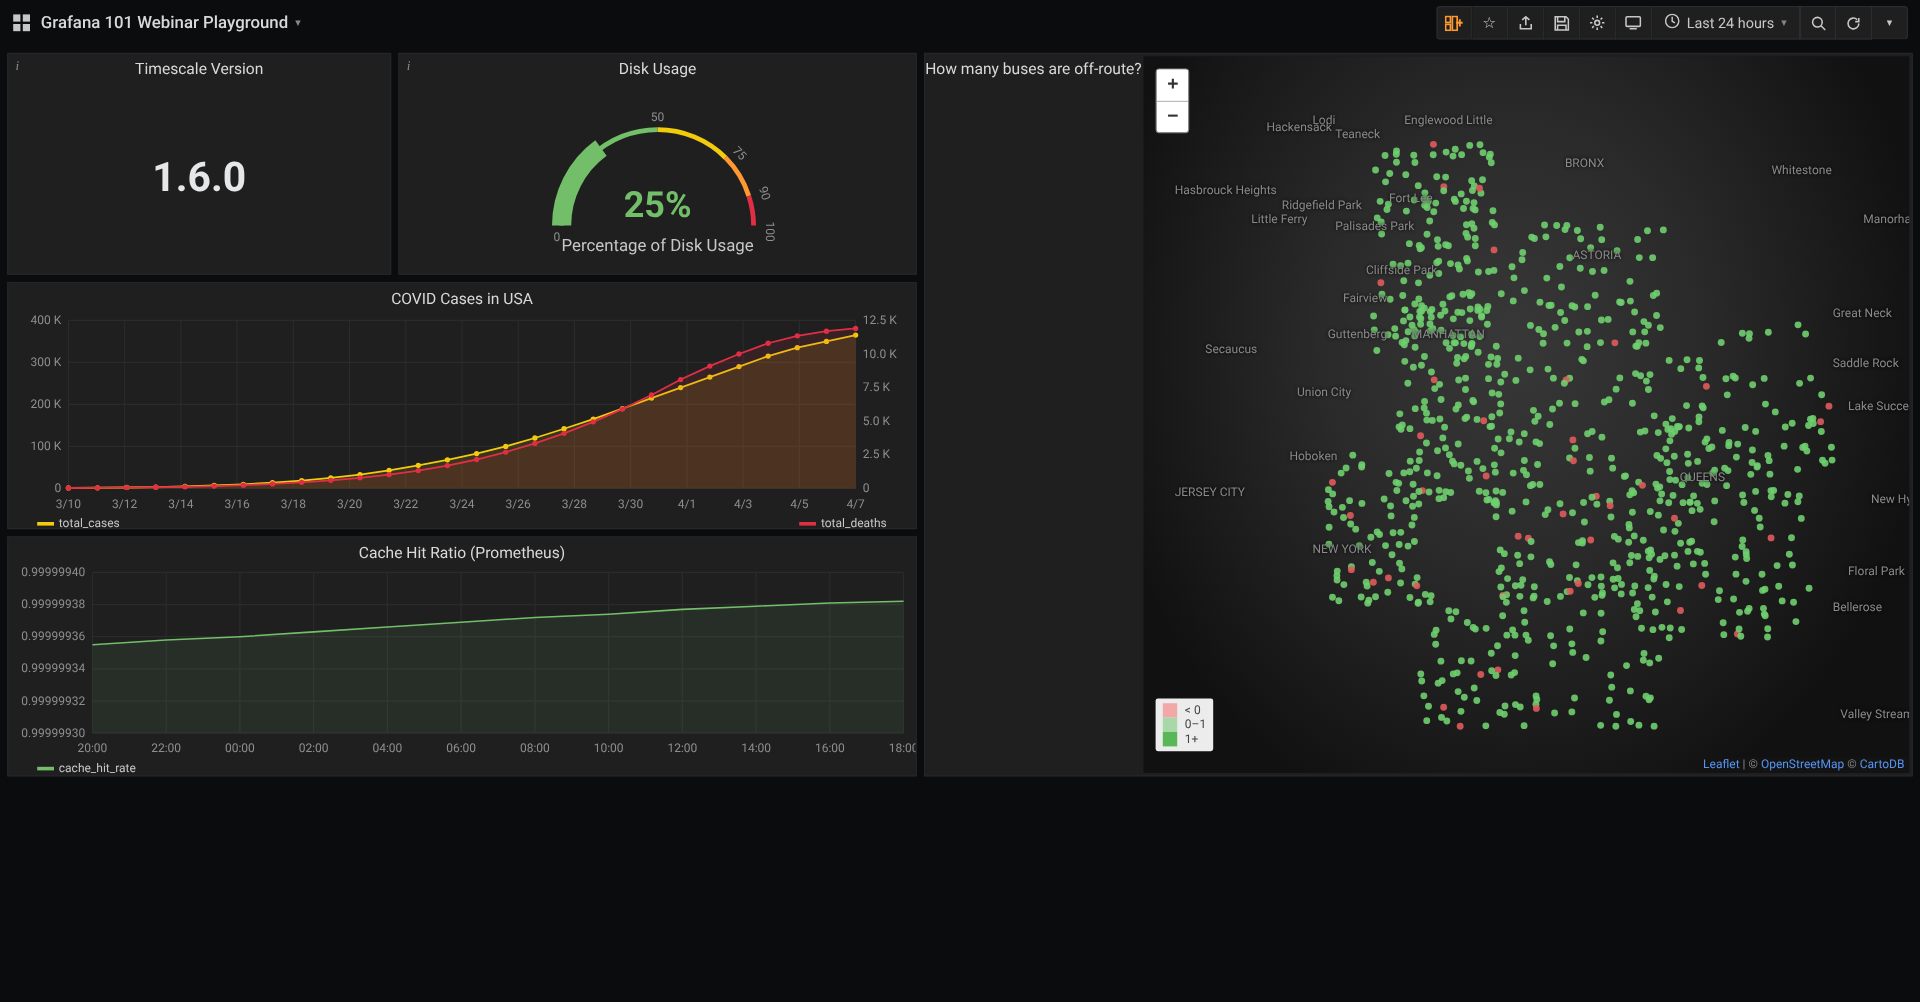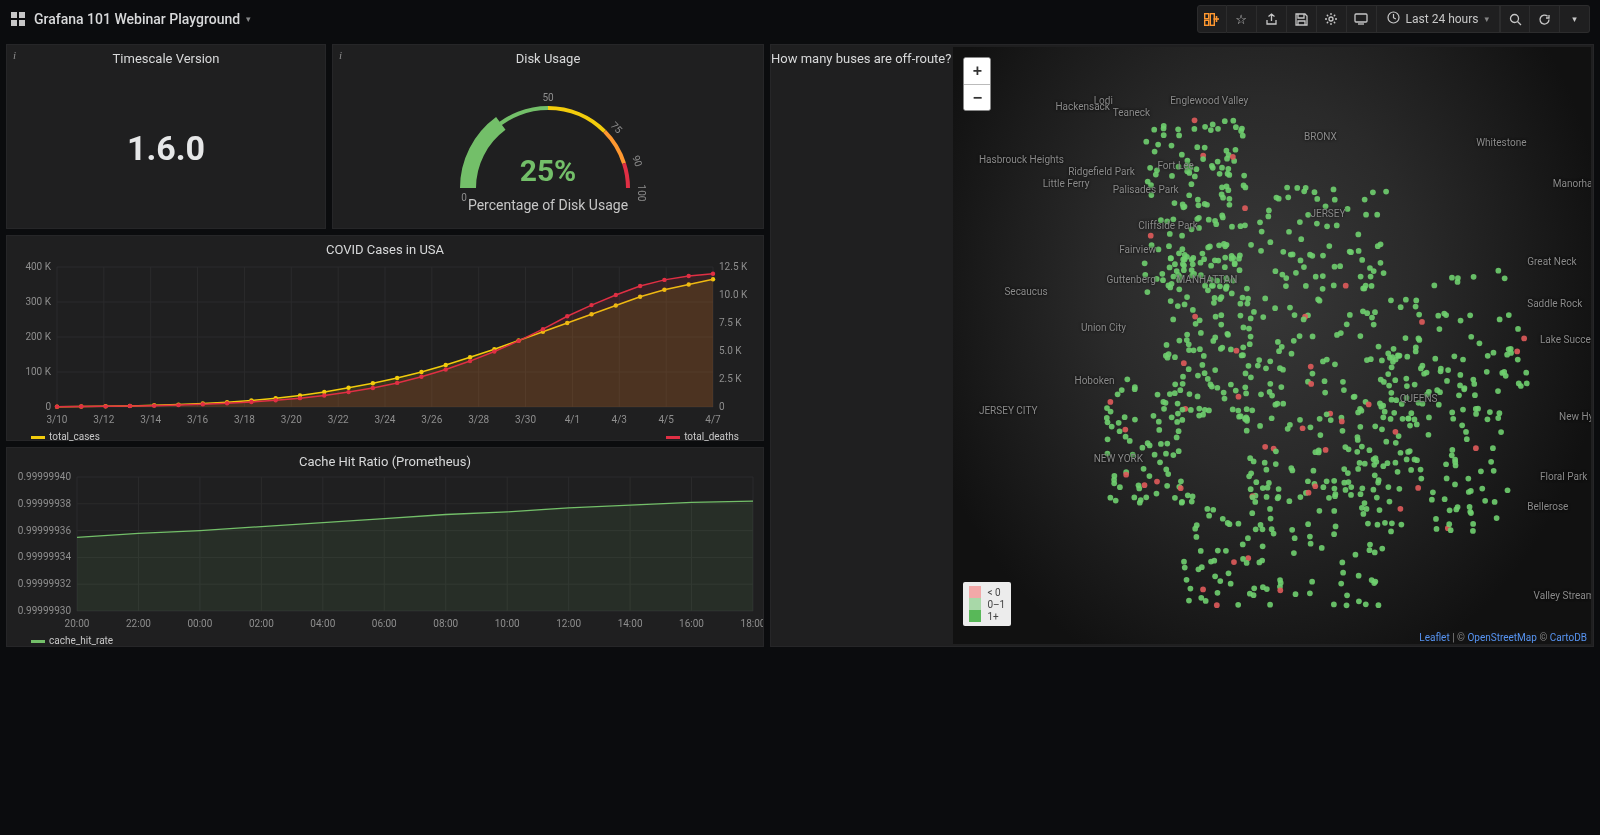--- a/index.html
+++ b/index.html
@@ -1290,36 +1290,36 @@
           <circle cx="79.1278463648834" cy="36.85022290809328" r="0.45" fill="#6fcf6f" fill-opacity="0.9"></circle>
           <circle cx="81.60459533607681" cy="52.15294924554183" r="0.45" fill="#6fcf6f" fill-opacity="0.9"></circle>
           <circle cx="87.1554183813443" cy="47.409379286694104" r="0.45" fill="#6fcf6f" fill-opacity="0.9"></circle>
           <circle cx="86.44698216735253" cy="50.9528463648834" r="0.45" fill="#6fcf6f" fill-opacity="0.9"></circle>
           <circle cx="86.14595336076817" cy="51.116683813443075" r="0.45" fill="#6fcf6f" fill-opacity="0.9"></circle>
         </svg>
       <div id="map-labels">
           <div class="maplabel" style="left: 22%; top: 8%;">Lodi</div>
           <div class="maplabel" style="left: 16%; top: 9%;">Hackensack</div>
           <div class="maplabel" style="left: 25%; top: 10%;">Teaneck</div>
-          <div class="maplabel" style="left: 34%; top: 8%;">Englewood Valley</div>
+          <div class="maplabel" style="left: 34%; top: 8%;">Englewood Little</div>
           <div class="maplabel" style="left: 4%; top: 18%;">Hasbrouck Heights</div>
           <div class="maplabel" style="left: 18%; top: 20%;">Ridgefield Park</div>
           <div class="maplabel" style="left: 14%; top: 22%;">Little Ferry</div>
           <div class="maplabel" style="left: 32%; top: 19%;">Fort Lee</div>
           <div class="maplabel" style="left: 25%; top: 23%;">Palisades Park</div>
           <div class="maplabel" style="left: 29%; top: 29%;">Cliffside Park</div>
           <div class="maplabel" style="left: 26%; top: 33%;">Fairview</div>
           <div class="maplabel" style="left: 24%; top: 38%;">Guttenberg</div>
           <div class="maplabel" style="left: 20%; top: 46%;">Union City</div>
           <div class="maplabel" style="left: 8%; top: 40%;">Secaucus</div>
           <div class="maplabel" style="left: 19%; top: 55%;">Hoboken</div>
           <div class="maplabel" style="left: 4%; top: 60%;">JERSEY CITY</div>
           <div class="maplabel" style="left: 22%; top: 68%;">NEW YORK</div>
           <div class="maplabel" style="left: 35%; top: 38%;">MANHATTAN</div>
-          <div class="maplabel" style="left: 56%; top: 27%;">JERSEY</div>
+          <div class="maplabel" style="left: 56%; top: 27%;">ASTORIA</div>
           <div class="maplabel" style="left: 70%; top: 58%;">QUEENS</div>
           <div class="maplabel" style="left: 82%; top: 15%;">Whitestone</div>
           <div class="maplabel" style="left: 94%; top: 22%;">Manorhaven</div>
           <div class="maplabel" style="left: 90%; top: 35%;">Great Neck</div>
           <div class="maplabel" style="left: 90%; top: 42%;">Saddle Rock</div>
           <div class="maplabel" style="left: 92%; top: 48%;">Lake Success</div>
           <div class="maplabel" style="left: 95%; top: 61%;">New Hyde Park</div>
           <div class="maplabel" style="left: 92%; top: 71%;">Floral Park</div>
           <div class="maplabel" style="left: 90%; top: 76%;">Bellerose</div>
           <div class="maplabel" style="left: 91%; top: 91%;">Valley Stream</div>

